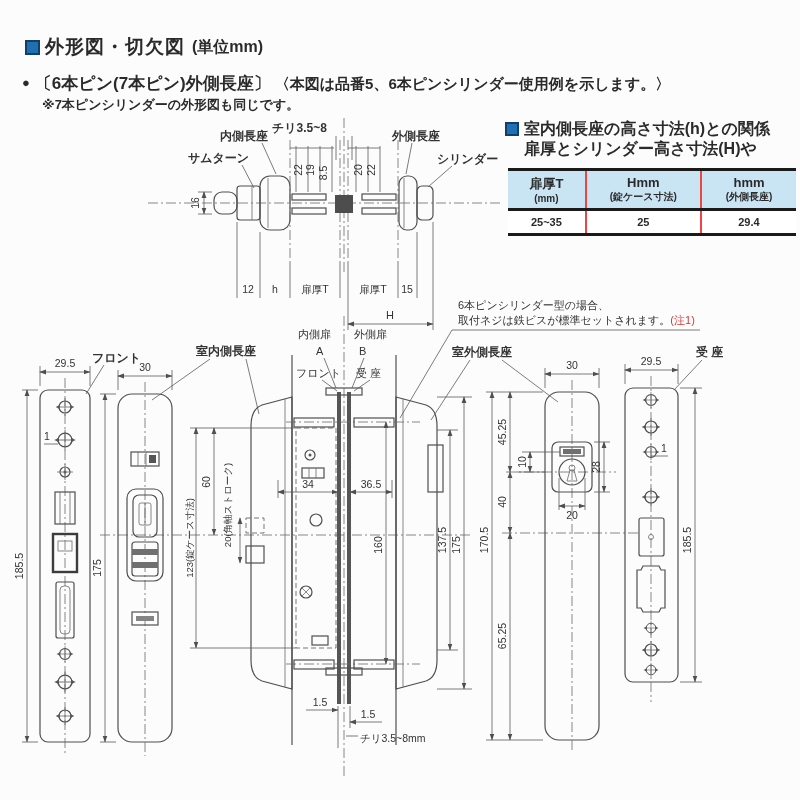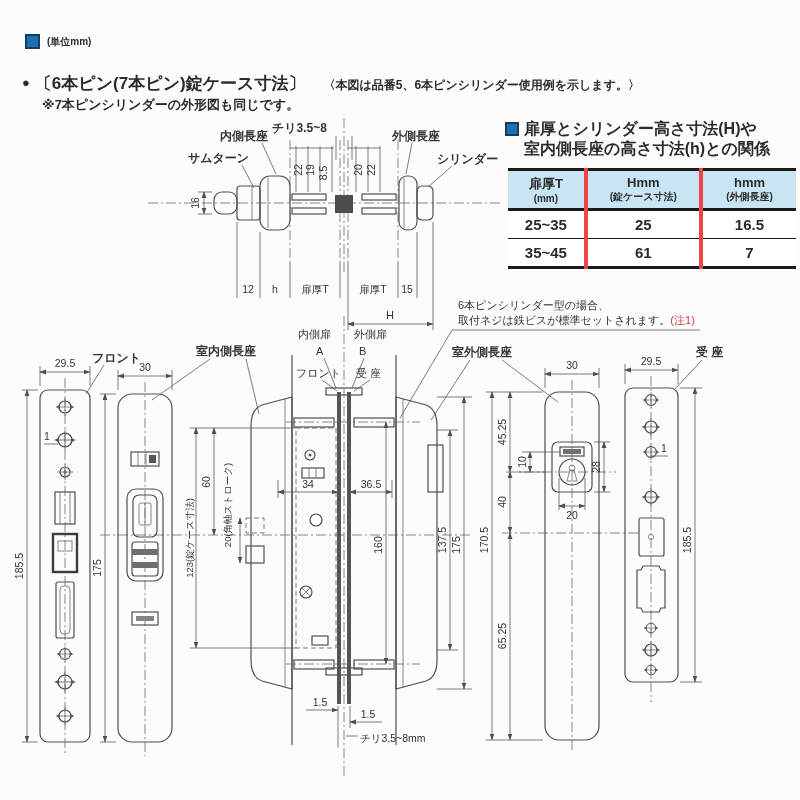--- a/index.html
+++ b/index.html
@@ -6,41 +6,41 @@
   body{
     width:800px;height:800px;position:relative;overflow:hidden;
     background:#fcfcfc;color:#2a2a2a;
     font-family:"Liberation Sans","DejaVu Sans",sans-serif;
   }
   .abs{position:absolute;}
   
   .sec-head{display:flex;align-items:center;gap:5px;}
   .sq{width:15px;height:15px;background:#1f6fb4;border:2px solid #123f66;box-sizing:border-box;}
   .sec-title{font-size:19px;font-weight:bold;letter-spacing:1px;}
-  .sec-unit{font-size:10px;font-weight:bold;margin-left:2px;}
+  .sec-unit{font-size:16px;font-weight:bold;margin-left:2px;}
   
   .prod{display:flex;align-items:baseline;}
   .bullet{font-size:13px;margin-right:5px;position:relative;top:-2px;}
   .code{font-size:21px;font-weight:bold;letter-spacing:0.5px;}
   .spec{font-size:17px;font-weight:bold;}
-  .usage{font-size:12px;font-weight:bold;margin-left:18px;}
+  .usage{font-size:15px;font-weight:bold;margin-left:4px;}
   .subnote{font-size:13px;font-weight:600;}
   
   .tbl-head{display:flex;gap:5px;}
   .tbl-head .sq{width:14px;height:14px;margin-top:3px;}
   .tbl-title{font-size:16px;font-weight:bold;line-height:1.25;}
   table.spec{border-collapse:collapse;background:#fff;}
   table.spec th,table.spec td{
-    border-left:4px solid #ef4444;text-align:center;vertical-align:middle;
+    border-left:2px solid #ef4444;text-align:center;vertical-align:middle;
   }
   table.spec th:first-child,table.spec td:first-child{border-left:none;}
   table.spec thead tr{background:#c9e5f4;}
   table.spec thead th{border-bottom:3px solid #1a1a1a;padding:4px 6px;}
   table.spec{border-top:3px solid #1a1a1a;border-bottom:3px solid #1a1a1a;}
-  table.spec td{border-top:1.5px solid #1a1a1a;font-size:15px;padding:5px 6px;}
+  table.spec td{border-top:1.5px solid #1a1a1a;font-size:11px;padding:5px 6px;}
   .h1{font-size:13px;font-weight:bold;}
   .h2{font-size:10px;font-weight:bold;}
   
   svg text{fill:#333;font-family:"Liberation Sans","DejaVu Sans",sans-serif;}
   .ln{stroke:#4f4f4f;stroke-width:1.2;fill:none;}
   .lt{stroke:#6a6a6a;stroke-width:0.8;fill:none;}
   .bold{stroke:#3c3c3c;stroke-width:2.4;fill:none;}
   .cl{stroke:#6a6a6a;stroke-width:0.8;fill:none;stroke-dasharray:10 3 2 3;}
   .dim{stroke:#5a5a5a;stroke-width:0.8;fill:none;}
   .dsh{stroke:#6a6a6a;stroke-width:0.9;fill:none;stroke-dasharray:5 3;}
@@ -49,35 +49,36 @@
   .t11{font-size:11px;}
   .t12{font-size:12px;font-weight:bold;}
   .red{fill:#d43a3a;}
   .mid{text-anchor:middle;}
 </style>
 </head>
 <body>
 
 <div class="abs sec-head" style="left:25px;top:34px;">
   <span class="sq"></span>
+  <span class="sec-title">外形図・切欠図</span>
   <span class="sec-unit">(単位mm)</span>
 </div>
 
 <div class="abs prod" style="left:22px;top:72px;">
   <span class="bullet">●</span>
-  <span class="spec">〔6本ピン(7本ピン)錠ケース寸法〕</span>
+  <span class="spec">〔6本ピン(7本ピン)外側長座〕</span>
   <span class="usage">〈本図は品番5、6本ピンシリンダー使用例を示します。〉</span>
 </div>
 <div class="abs subnote" style="left:42px;top:96px;">※7本ピンシリンダーの外形図も同じです。</div>
 
 <div class="abs tbl-head" style="left:505px;top:119px;width:295px;">
   <span class="sq"></span>
   <div class="tbl-title">
+    <div>室内側長座の高さ寸法(h)との関係</div>
     <div>扉厚とシリンダー高さ寸法(H)や</div>
-    <div>室内側長座の高さ寸法(h)との関係</div>
   </div>
 </div>
 
 <table class="spec abs" style="left:508px;top:168px;width:288px;">
   <thead>
     <tr>
       <th style="width:27%;">
         <div class="h1">扉厚T</div>
         <div class="h2">(mm)</div>
       </th>
@@ -88,26 +89,21 @@
       <th>
         <div class="h1">hmm</div>
         <div class="h2">(外側長座)</div>
       </th>
     </tr>
   </thead>
   <tbody>
     <tr>
       <td>25~35</td>
       <td>25</td>
-      <td>16.5</td>
-    </tr>
-    <tr>
-      <td>35~45</td>
-      <td>61</td>
-      <td>7</td>
+      <td>29.4</td>
     </tr>
   </tbody>
 </table>
 
 <svg class="abs" style="left:0;top:0;" width="800" height="800" viewBox="0 0 800 800">
   <defs>
     <marker id="ma" markerWidth="9" markerHeight="8" refX="8" refY="4" orient="auto">
       <path d="M0,1 L8.5,4 L0,7 z" fill="#4f4f4f"></path>
     </marker>
     <marker id="mb" markerWidth="9" markerHeight="8" refX="1" refY="4" orient="auto">

